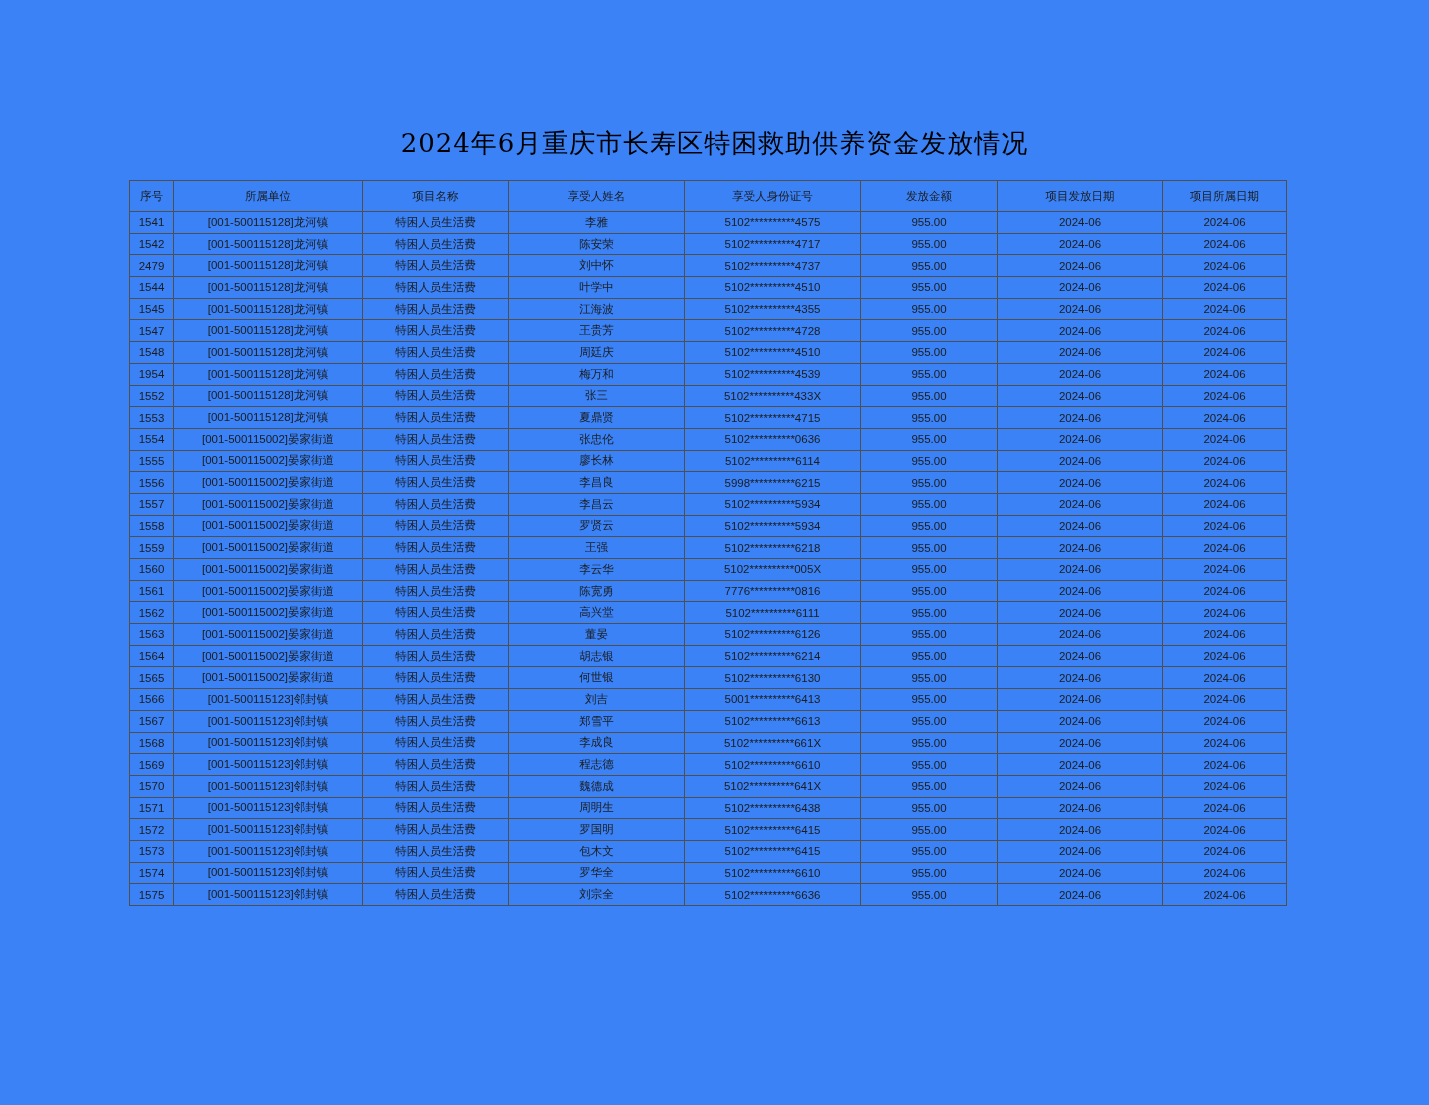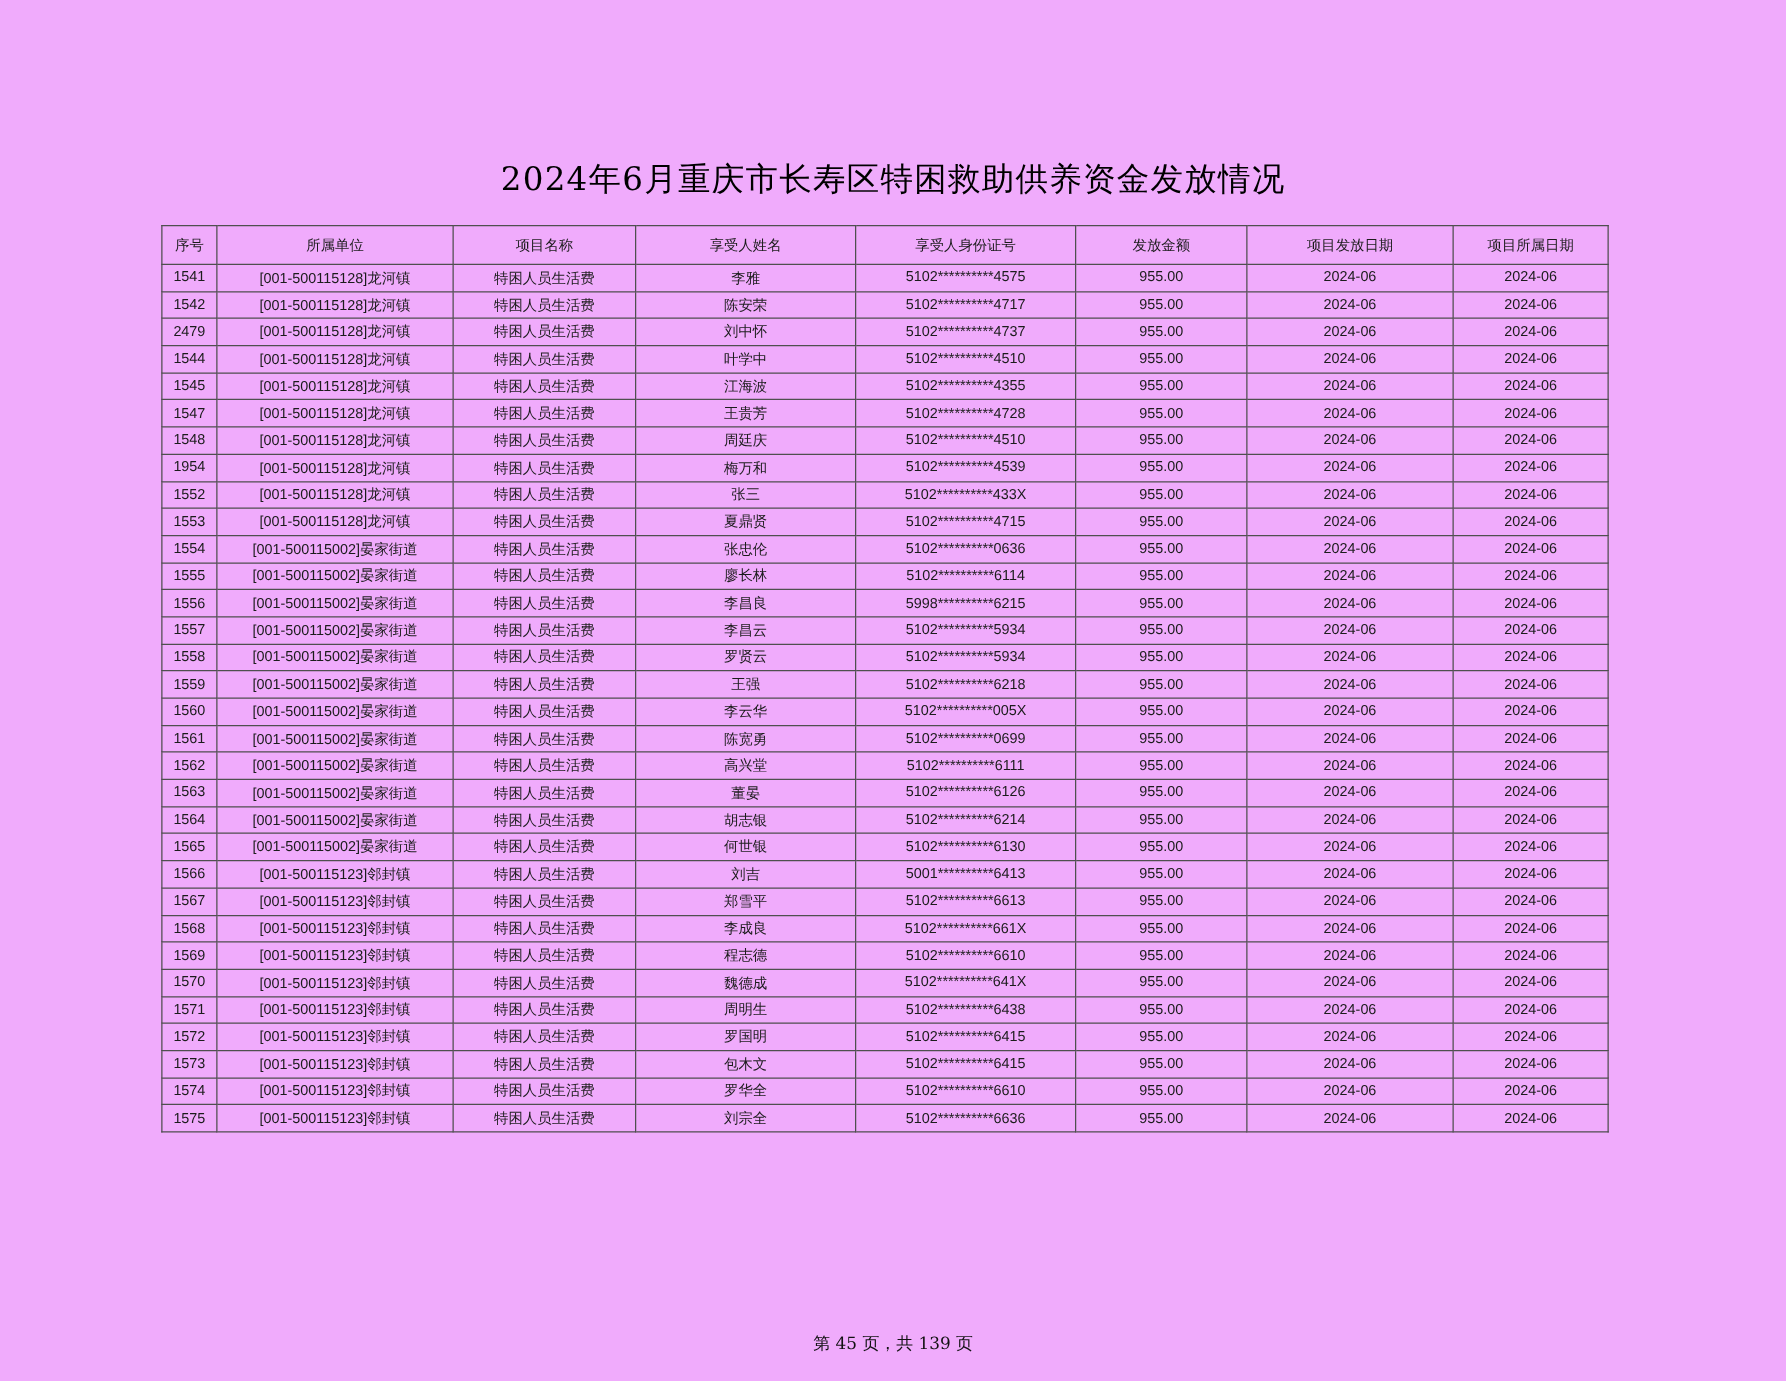--- a/index.html
+++ b/index.html
@@ -4,21 +4,21 @@
 <style>
   html, body {
     margin: 0;
     padding: 0;
     background: #ffffff;
   }
   .page {
     position: relative;
     width: 1429px;
     height: 1105px;
-    background: #f0abfc;
+    background: #3b82f6;
     color: #1a1a1a;
     font-family: "Liberation Sans", sans-serif;
     overflow: hidden;
   }
   .doc-title {
     position: absolute;
     top: 126px;
     left: 0;
     width: 100%;
     margin: 0;
@@ -265,21 +265,21 @@
           <td>5102**********005X</td>
           <td>955.00</td>
           <td>2024-06</td>
           <td>2024-06</td>
         </tr>
         <tr>
           <td>1561</td>
           <td>[001-500115002]晏家街道</td>
           <td>特困人员生活费</td>
           <td>陈宽勇</td>
-          <td>5102**********0699</td>
+          <td>7776**********0816</td>
           <td>955.00</td>
           <td>2024-06</td>
           <td>2024-06</td>
         </tr>
         <tr>
           <td>1562</td>
           <td>[001-500115002]晏家街道</td>
           <td>特困人员生活费</td>
           <td>高兴堂</td>
           <td>5102**********6111</td>
@@ -413,15 +413,14 @@
           <td>特困人员生活费</td>
           <td>刘宗全</td>
           <td>5102**********6636</td>
           <td>955.00</td>
           <td>2024-06</td>
           <td>2024-06</td>
         </tr>
       </tbody>
   </table>
 
-  <div class="page-footer">第 45 页，共 139 页</div>
 
 </div>
 
 </body></html>

